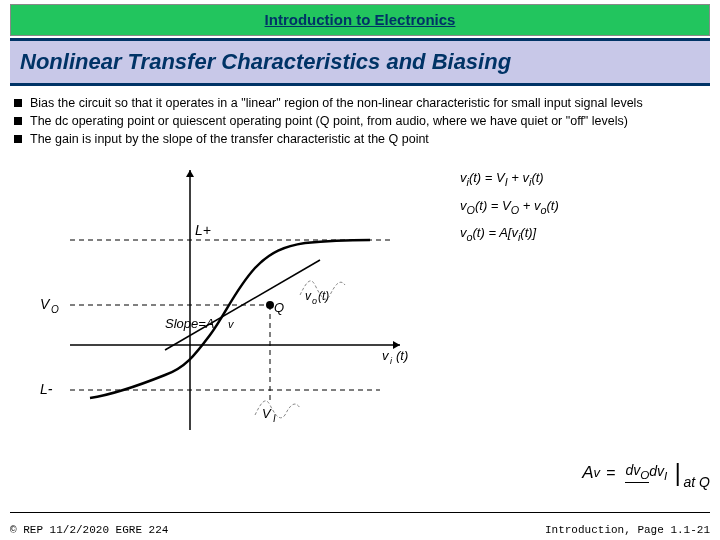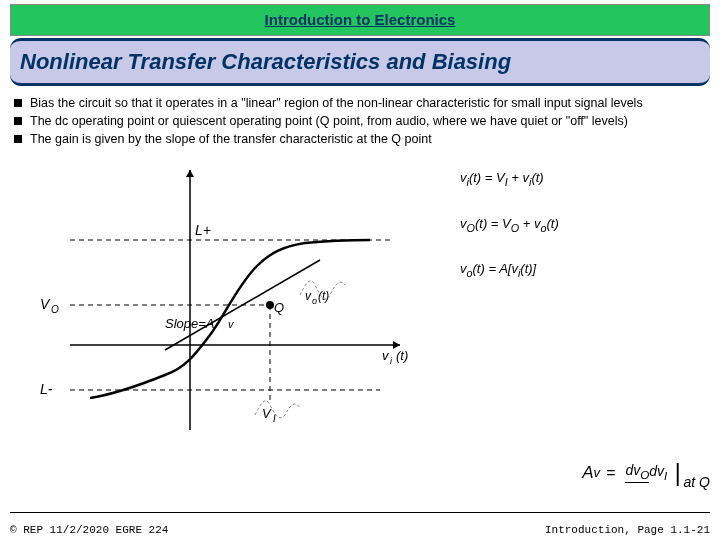--- a/index.html
+++ b/index.html
@@ -27,21 +27,20 @@
       text-decoration: underline;
     }
 
     
     .subtitle-bar {
       background: #c8c8e8;
       margin: 2px 10px 0 10px;
       padding: 8px 10px;
       border-top: 3px solid #003366;
       border-bottom: 3px solid #003366;
-      border-radius: 11px;
     }
     .subtitle-text {
       font-size: 22px;
       font-style: italic;
       color: #003366;
       font-weight: bold;
     }
 
     
     .bullet-section {
@@ -78,21 +77,21 @@
       flex-shrink: 0;
     }
 
     
     .equations-area {
       flex: 1;
       padding-left: 10px;
       display: flex;
       flex-direction: column;
       justify-content: flex-start;
-      gap: 28px;
+      gap: 10px;
       padding-top: 20px;
     }
     .equation {
       font-size: 13px;
       font-style: italic;
       color: #000;
       border: none;
     }
 
     
@@ -157,21 +156,21 @@
   <div class="bullet-item">
     <div class="bullet-square"></div>
     <span>Bias the circuit so that it operates in a "linear" region of the non-linear characteristic for small input signal levels</span>
   </div>
   <div class="bullet-item">
     <div class="bullet-square"></div>
     <span>The dc operating point or quiescent operating point (Q point, from audio, where we have quiet or "off" levels)</span>
   </div>
   <div class="bullet-item">
     <div class="bullet-square"></div>
-    <span>The gain is given by the slope of the transfer characteristic at the Q point</span>
+    <span>The gain is input by the slope of the transfer characteristic at the Q point</span>
   </div>
 </div>
 
 <div class="main-content">
 
   <div class="graph-area">
     <svg width="440" height="300">
 
       <line x1="60" y1="195" x2="390" y2="195" stroke="#000" stroke-width="1.5"></line>
 

